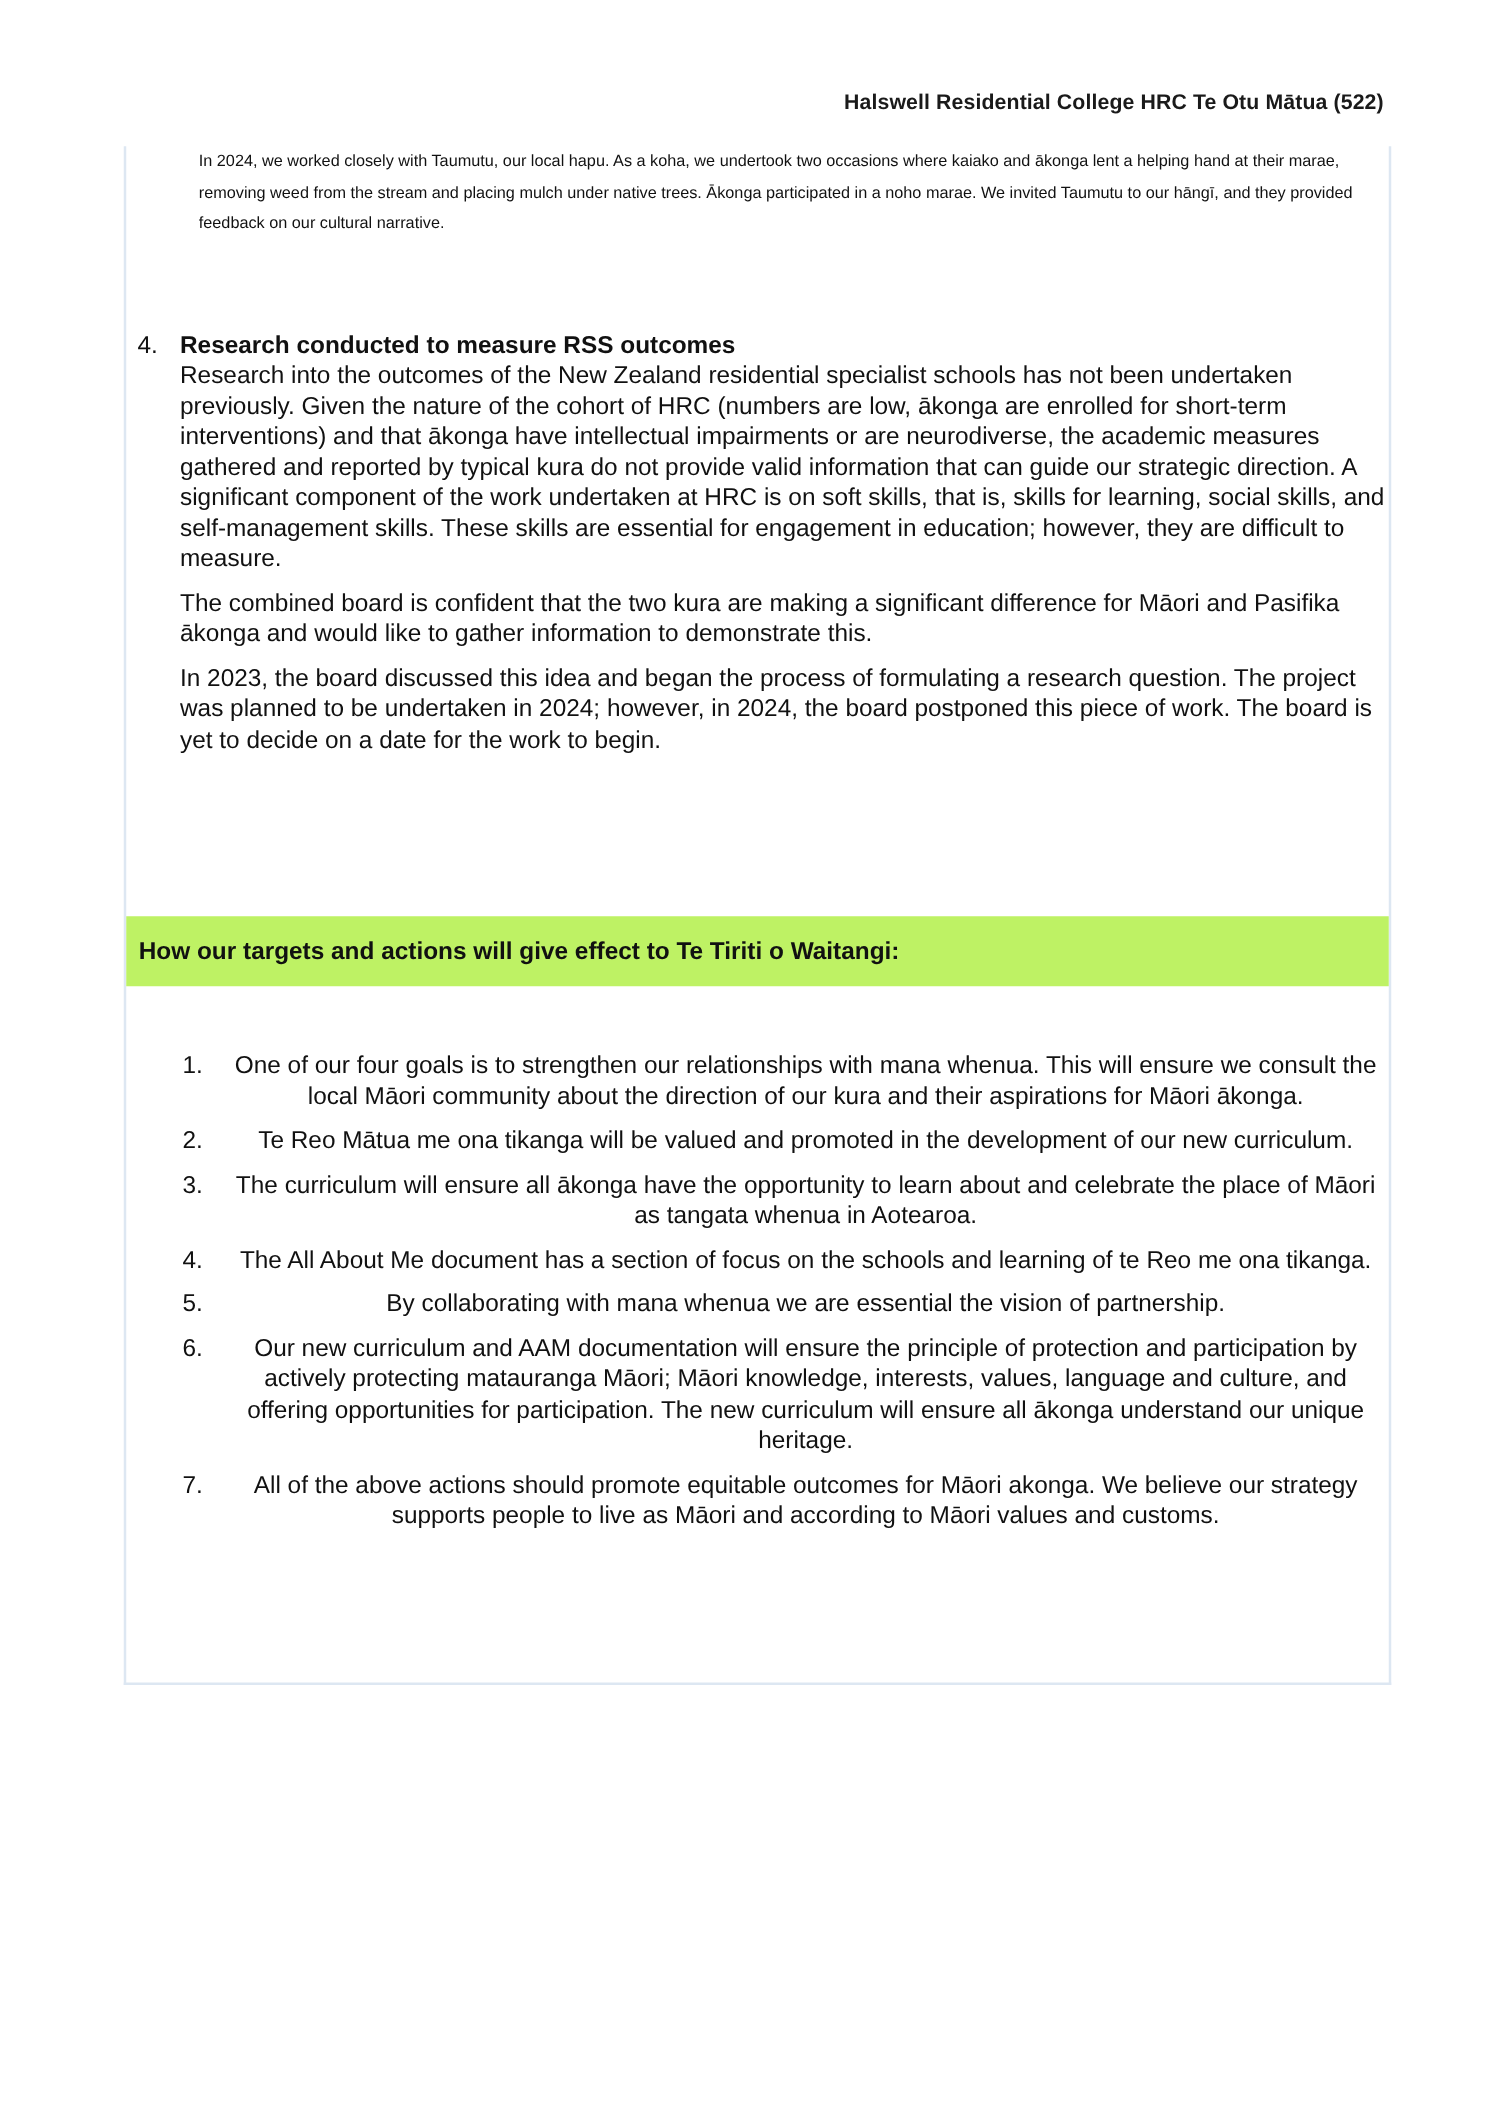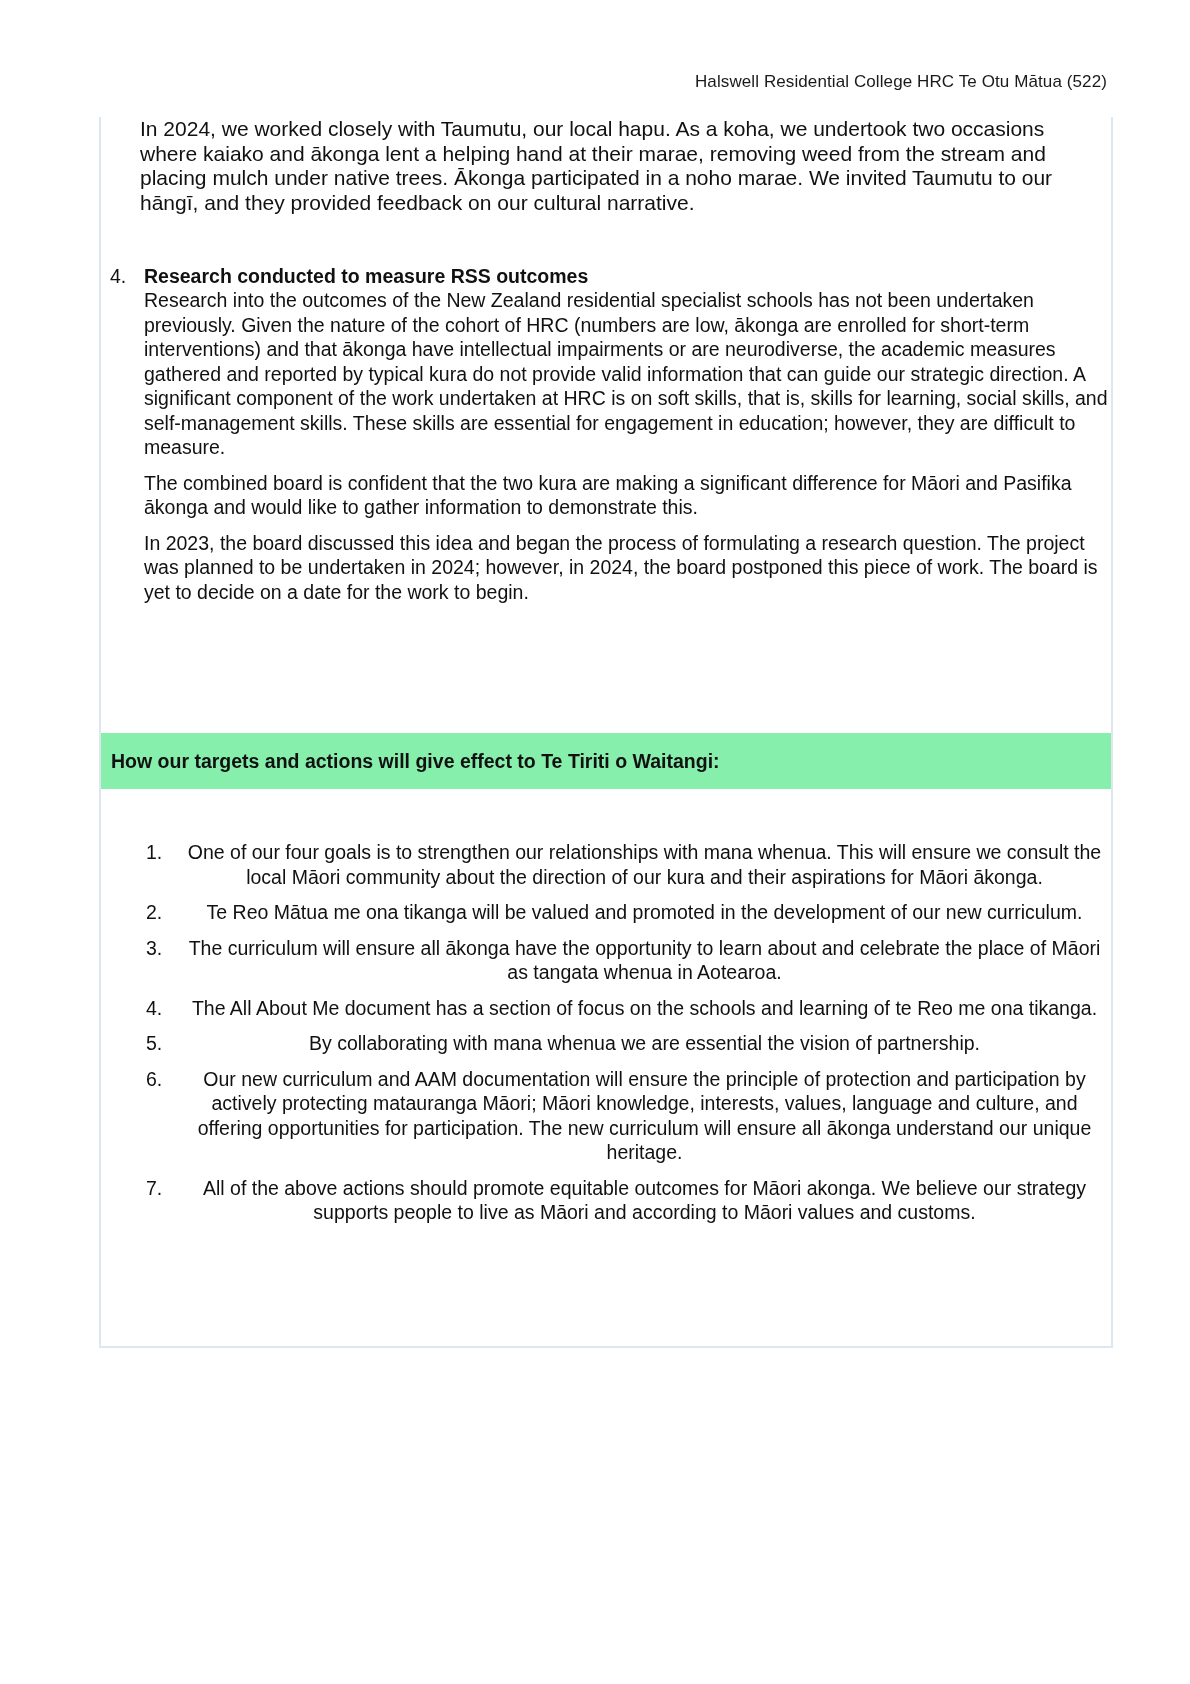--- a/index.html
+++ b/index.html
@@ -16,38 +16,39 @@
       overflow: hidden;
     }
     .page-header {
       position: absolute;
       top: 72px;
       right: 83px;
       font-family: "Liberation Sans", sans-serif;
       font-size: 17px;
       color: #1a1a1a;
       letter-spacing: 0.1px;
+      font-weight: bold;
     }
     .frame {
       position: absolute;
       left: 99px;
       top: 117px;
       width: 1014px;
       height: 1231px;
       border-left: 2px solid #dde7f2;
       border-right: 2px solid #dde7f2;
       border-bottom: 2px solid #dde7f2;
       box-sizing: border-box;
     }
     .intro-para {
       position: absolute;
-      left: 140px;
+      left: 159px;
       top: 117px;
       width: 950px;
-      font-size: 21px;
+      font-size: 13px;
       line-height: 24.5px;
       margin: 0;
     }
     .section4 {
       position: absolute;
       left: 110px;
       top: 264px;
       width: 1000px;
     }
     .section4-heading {
@@ -67,21 +68,21 @@
       margin: 0 0 11px 0;
       font-size: 19.5px;
       line-height: 24.5px;
     }
     .tiriti-band {
       position: absolute;
       left: 101px;
       top: 733px;
       width: 1010px;
       height: 56px;
-      background: #86efac;
+      background: #bef264;
       display: flex;
       align-items: center;
       box-sizing: border-box;
       padding-left: 10px;
     }
     .tiriti-title {
       font-size: 19.5px;
       font-weight: bold;
     }
     .tiriti-list {

